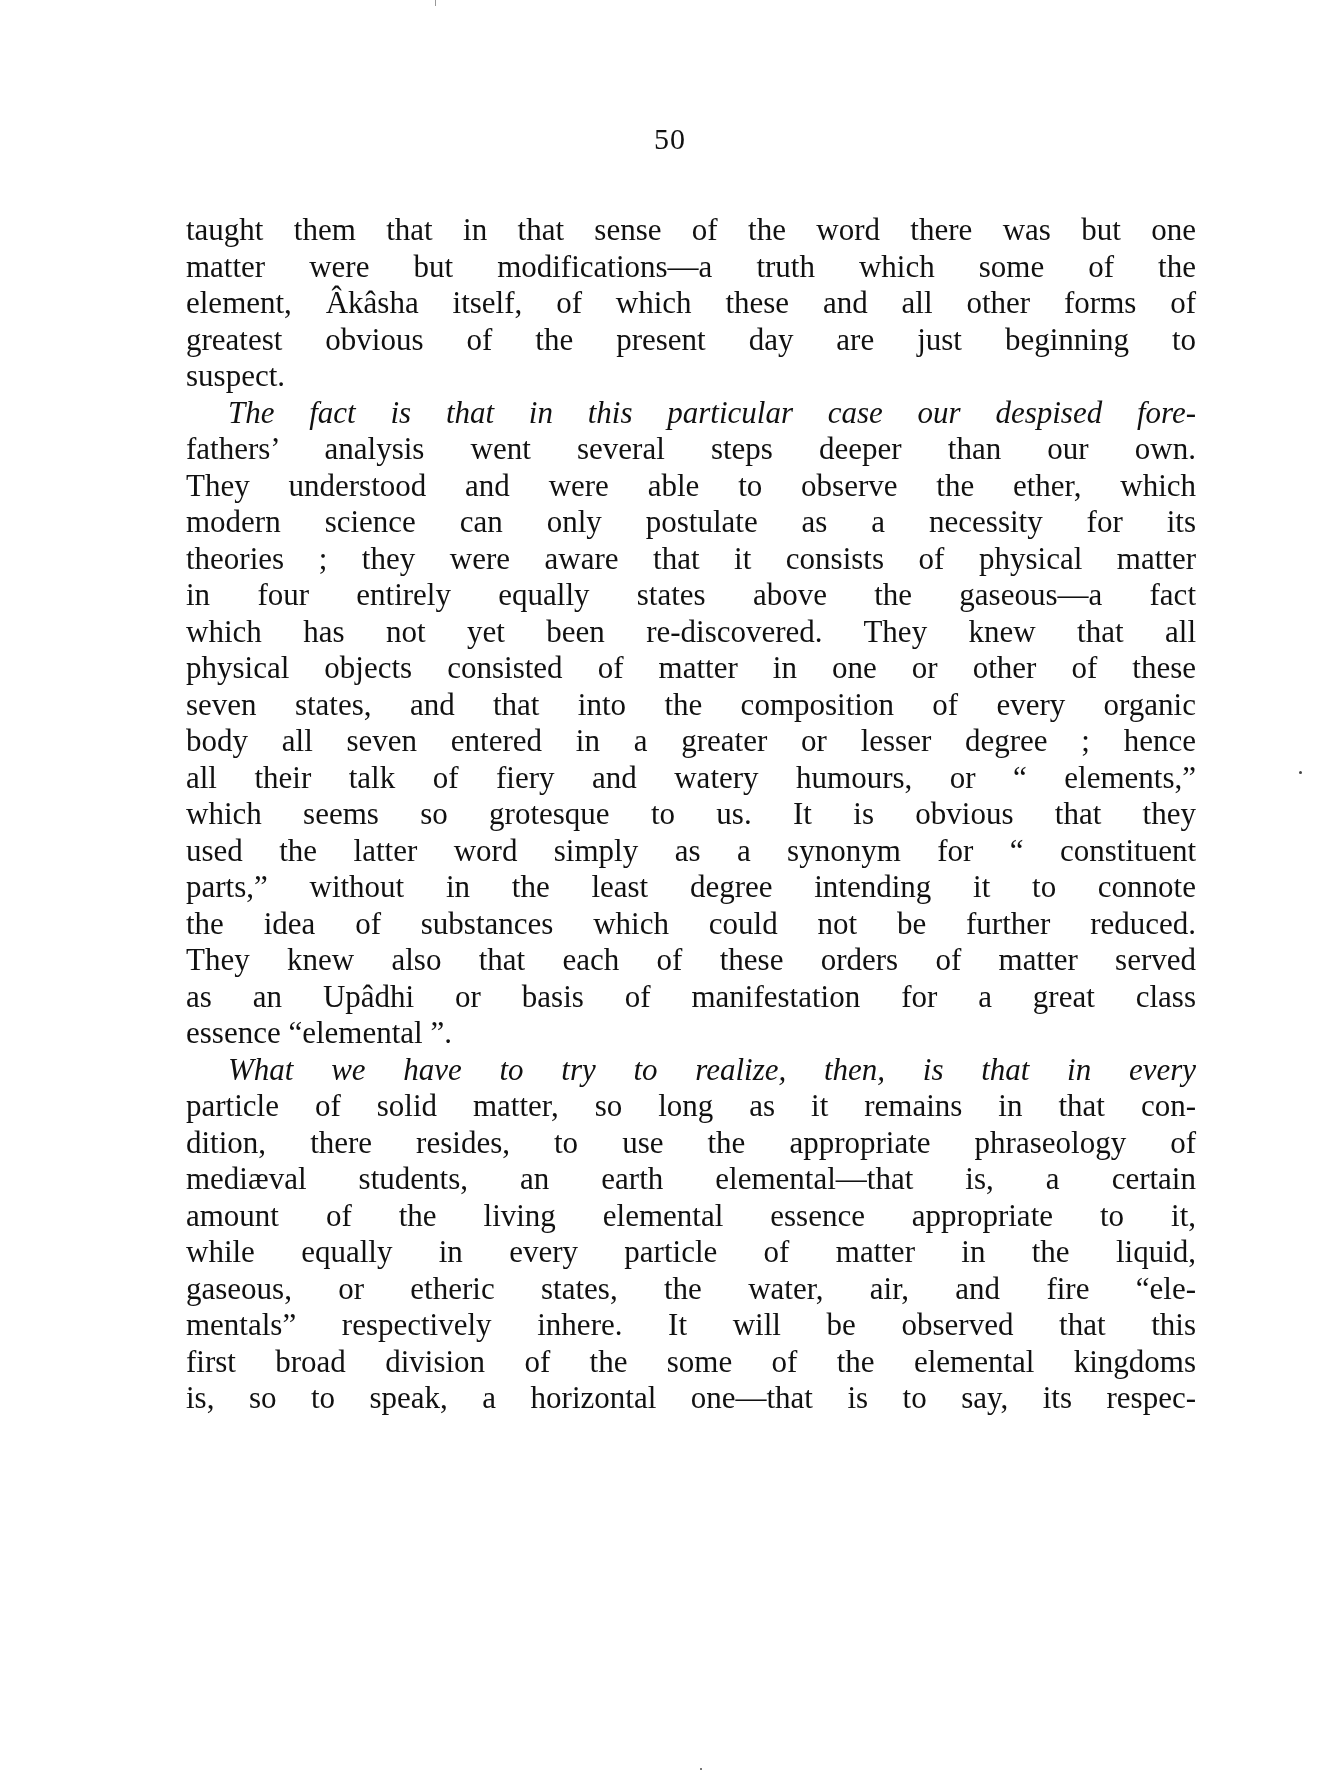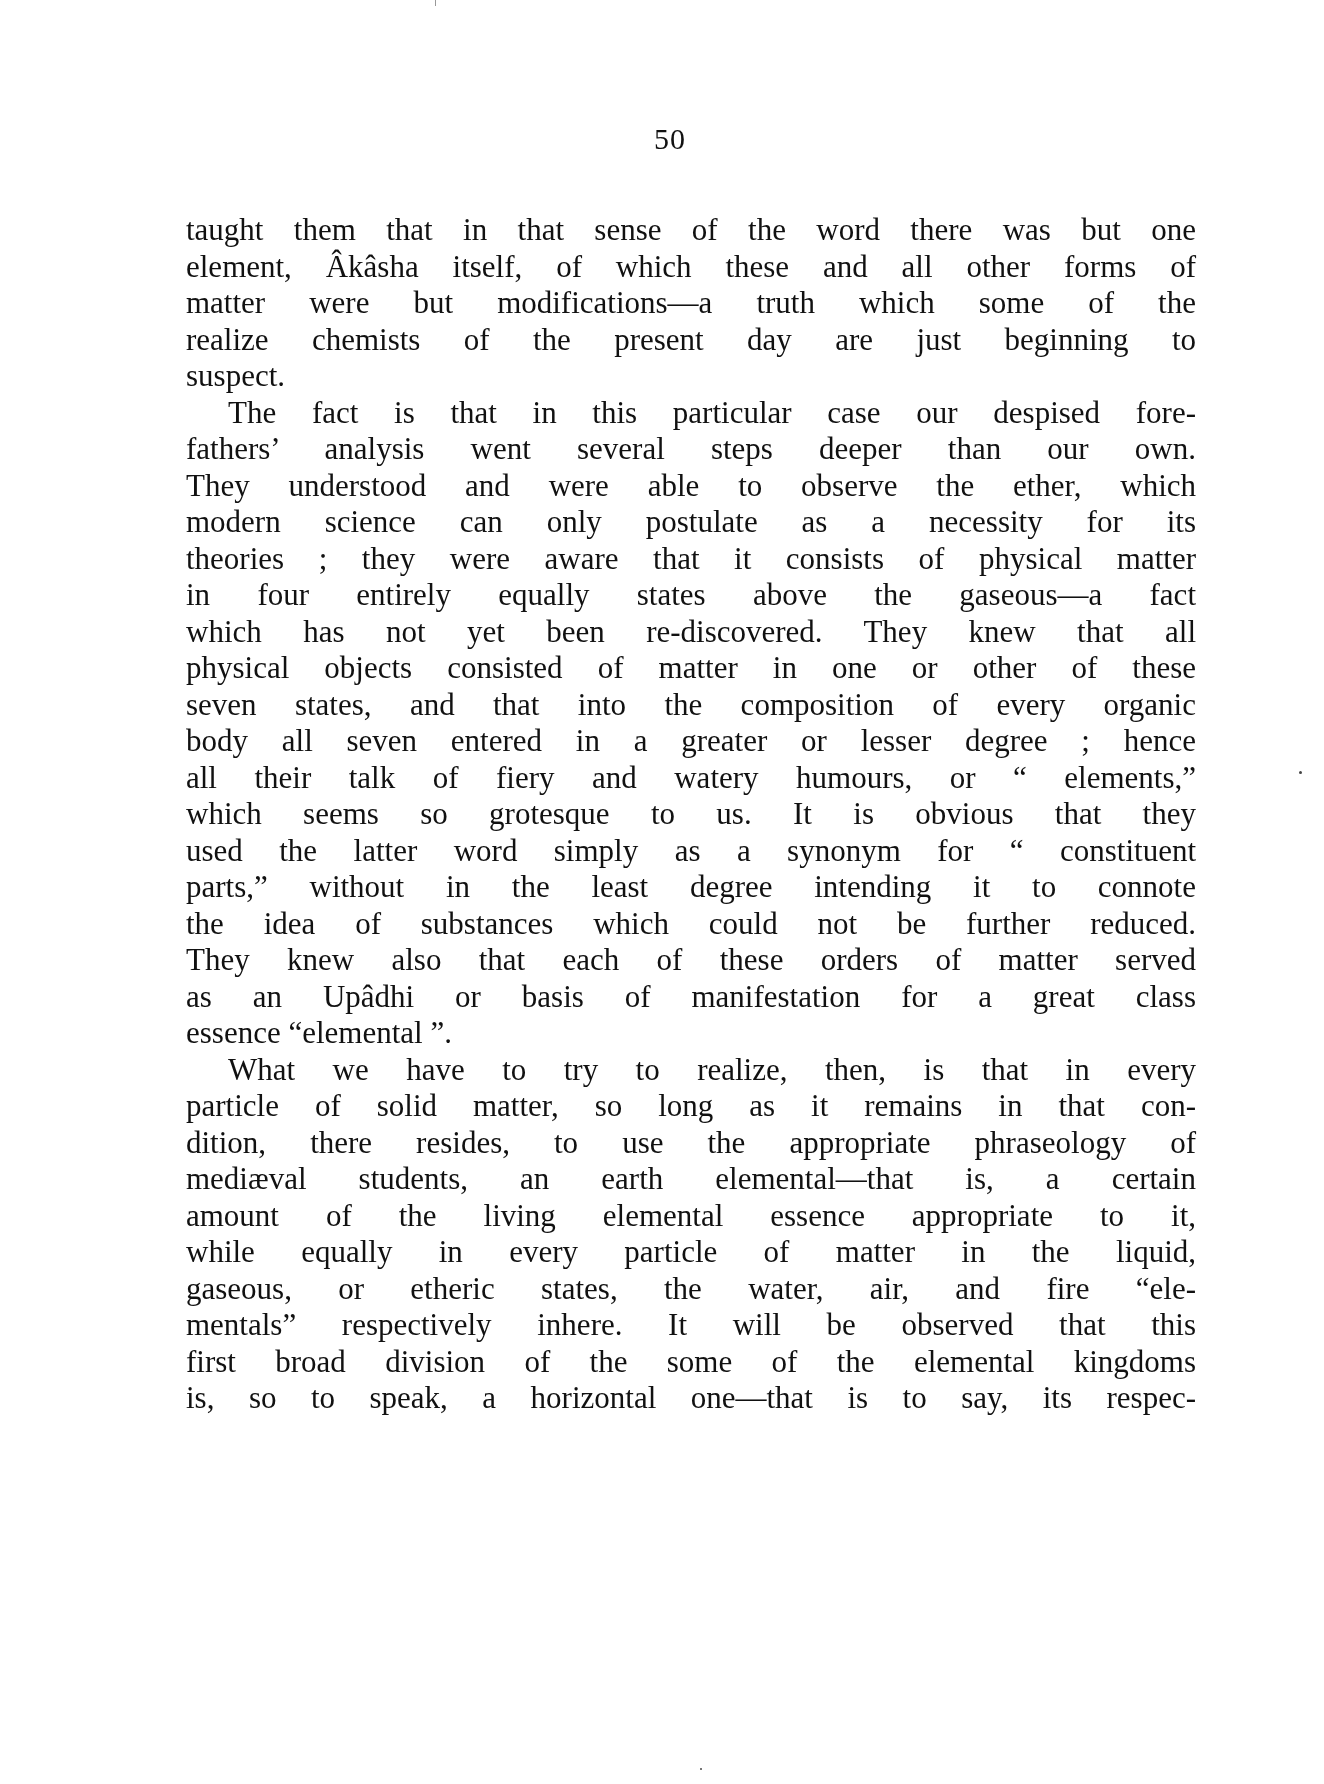--- a/index.html
+++ b/index.html
@@ -13,36 +13,36 @@
   .body-text {
     position: absolute; left: 178px; top: 212px; width: 1010px;
     font-family: "Liberation Serif", serif; color: #111;
     font-size: 31px; line-height: 36.5px;
   }
   .line {
     display: block; white-space: nowrap; height: 36.5px;
     text-align: justify; text-align-last: justify;
   }
   .line.last { text-align-last: left; }
-  .line.indent { padding-left: 42px; }
+  .line.indent { padding-left: 42px; font-style: italic; }
   .mark-top { position: absolute; left: 427px; top: 0px; width: 1px; height: 6px; background: #999; }
   .mark-right { position: absolute; left: 1291px; top: 771px; width: 3px; height: 3px; background: #444; border-radius: 50%; }
   .mark-bottom { position: absolute; left: 692px; top: 1768px; width: 2px; height: 2px; background: #777; }
 </style>
 </head>
 <body>
 
 <div class="page">
   <div class="mark-top"></div>
   <div class="page-number">50</div>
   <div class="body-text" id="body-text">
       <span class="line">taught them that in that sense of the word there was but one</span>
+      <span class="line">matter were but modifications—a truth which some of the</span>
       <span class="line">element, Âkâsha itself, of which these and all other forms of</span>
-      <span class="line">matter were but modifications—a truth which some of the</span>
-      <span class="line">realize chemists of the present day are just beginning to</span>
+      <span class="line">greatest obvious of the present day are just beginning to</span>
       <span class="line last">suspect.</span>
       <span class="line indent">The fact is that in this particular case our despised fore-</span>
       <span class="line">fathers’ analysis went several steps deeper than our own.</span>
       <span class="line">They understood and were able to observe the ether, which</span>
       <span class="line">modern science can only postulate as a necessity for its</span>
       <span class="line">theories ; they were aware that it consists of physical matter</span>
       <span class="line">in four entirely equally states above the gaseous—a fact</span>
       <span class="line">which has not yet been re-discovered. They knew that all</span>
       <span class="line">physical objects consisted of matter in one or other of these</span>
       <span class="line">seven states, and that into the composition of every organic</span>

